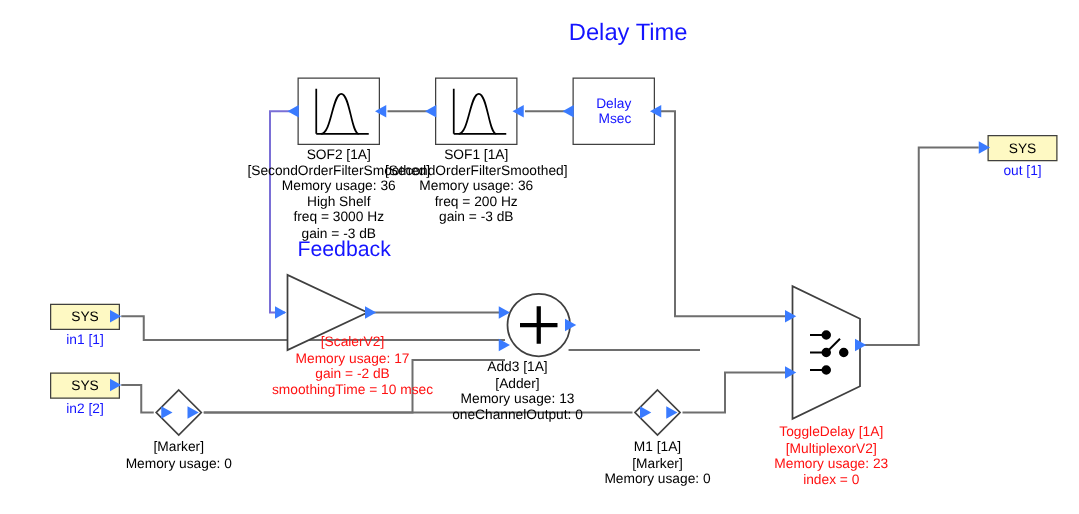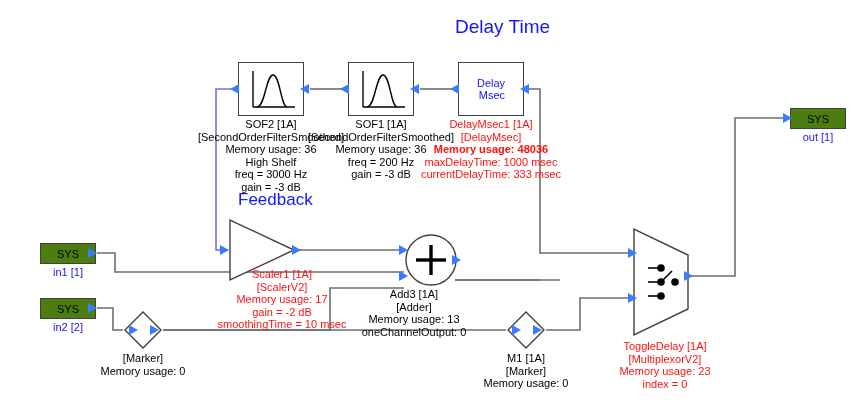--- a/index.html
+++ b/index.html
@@ -69,21 +69,21 @@
     line-height: 12.5px;
     color: #1414ff;
     text-align: right;
     white-space: pre-line;
   }
   .sys-box {
     position: absolute;
     width: 56px;
     height: 21px;
     border: 1px solid #404040;
-    background: #4d7c0f;
+    background: #fef9c3;
     box-sizing: border-box;
     display: flex;
     align-items: center;
     justify-content: center;
     font-size: 11px;
     color: #000000;
   }
   .port {
     position: absolute;
     width: 0; height: 0;
@@ -188,37 +188,29 @@
   </div>
 
   <div class="node" style="left:458px; top:62px;">
     <div class="delay-box" style="left:0; top:0;">
       <div class="delay-label">Delay
 Msec</div>
     </div>
     <div class="port port-l" style="left:-8px; top:22px;"></div>
     <div class="port port-l" style="left:62px; top:22px;"></div>
   </div>
-  <div class="cap red" style="left:391px; top:118px; width:200px;">
-    <div>DelayMsec1 [1A]</div>
-    <div>[DelayMsec]</div>
-    <div class="bold">Memory usage: 48036</div>
-    <div>maxDelayTime: 1000 msec</div>
-    <div>currentDelayTime: 333 msec</div>
-  </div>
 
   <div class="node" style="left:228px; top:218px;">
     <svg class="glyph" width="70" height="64" viewBox="0 0 70 64">
       <polygon points="2,2 2,62 66,32" fill="#ffffff" stroke="#404040" stroke-width="1.4"></polygon>
     </svg>
     <div class="port port-r" style="left:-8px; top:27px;"></div>
     <div class="port port-r" style="left:64px; top:27px;"></div>
   </div>
   <div class="cap red" style="left:192px; top:268px; width:180px;">
-    <div>Scaler1 [1A]</div>
     <div>[ScalerV2]</div>
     <div>Memory usage: 17</div>
     <div>gain = -2 dB</div>
     <div>smoothingTime = 10 msec</div>
   </div>
 
   <div class="node" style="left:404px; top:233px;">
     <svg class="glyph" width="54" height="54" viewBox="0 0 54 54">
       <circle cx="27" cy="27" r="25" fill="#ffffff" stroke="#404040" stroke-width="1.4"></circle>
       <line x1="12" y1="27" x2="42" y2="27" stroke="#000" stroke-width="3.4"></line>

